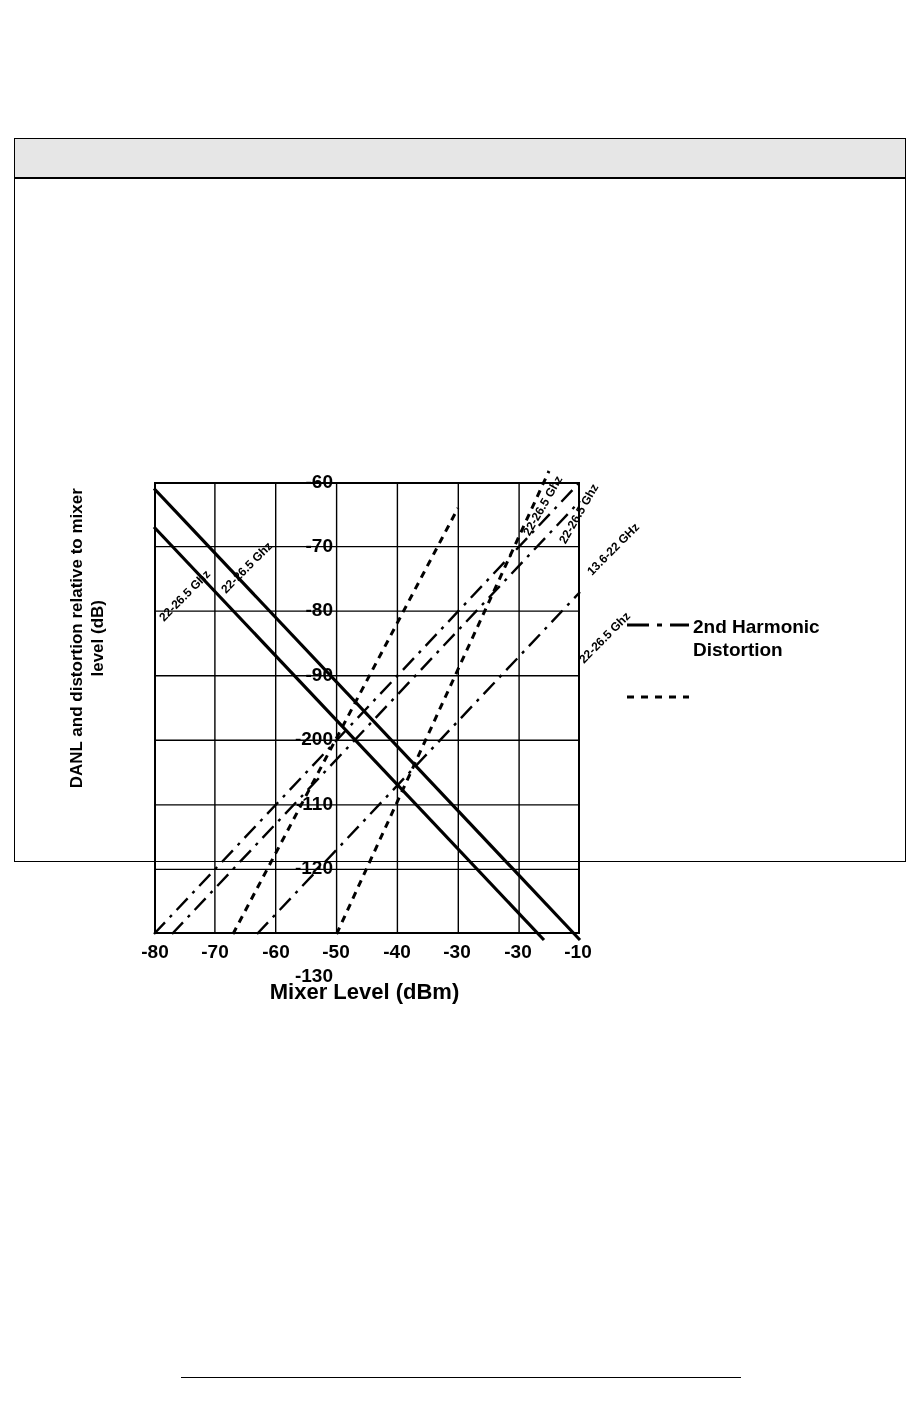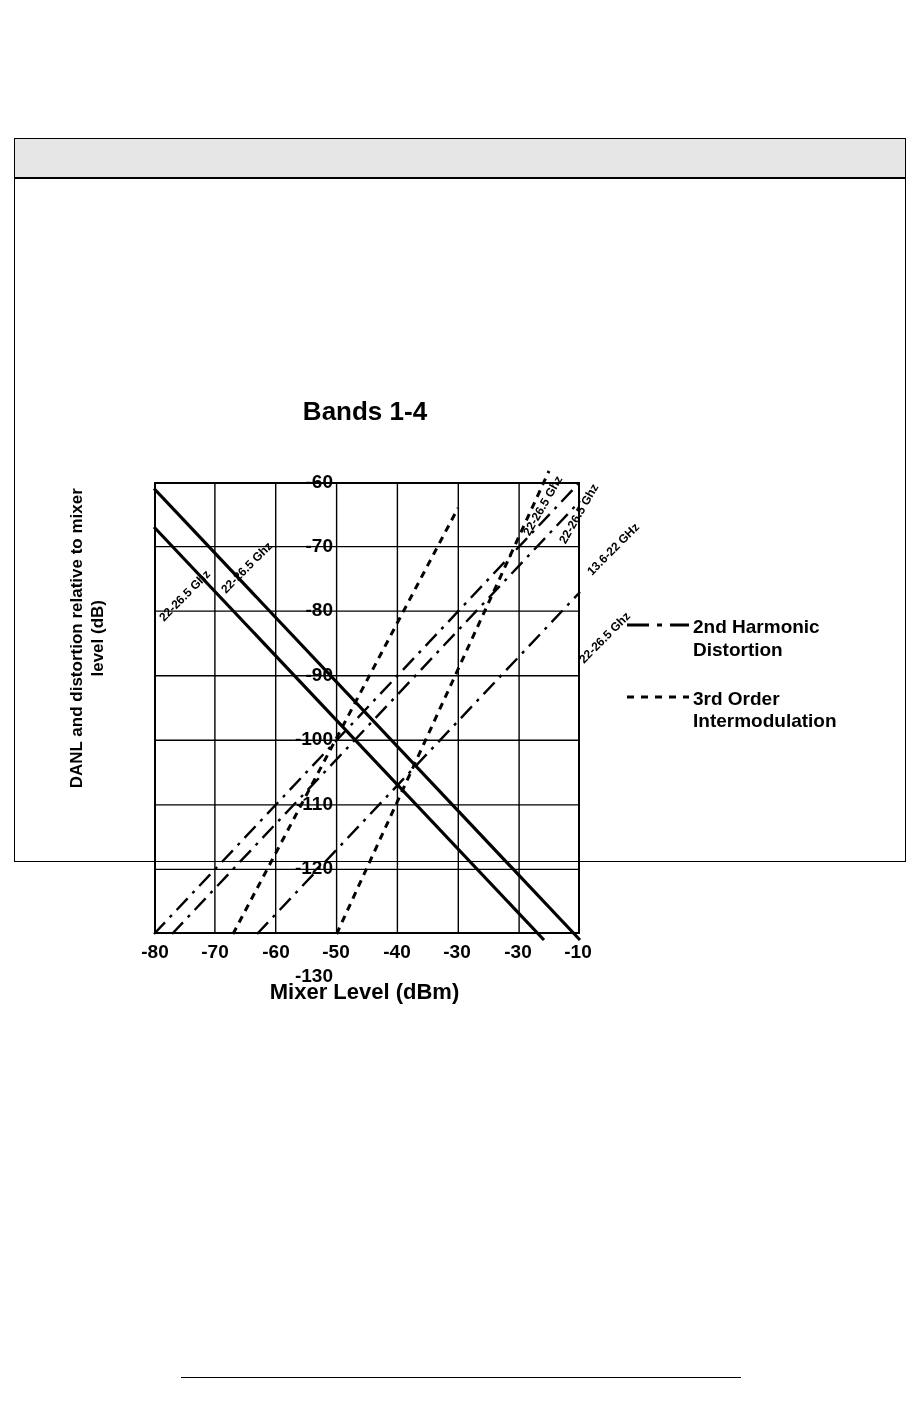--- a/index.html
+++ b/index.html
@@ -170,31 +170,30 @@
 
 <div id="page">
 
   <div id="header-band">
     <span></span>
   </div>
 
   <div id="figure-box">
 
     <div id="chart-title">
-      <span class="line2">Bands 1-4</span>
     </div>
 
     <div id="y-axis-label">DANL and distortion relative to mixer level (dB)</div>
     <div id="x-axis-label">Mixer Level (dBm)</div>
 
     <div class="ytick" style="top:292px;">-60</div>
     <div class="ytick" style="top:356px;">-70</div>
     <div class="ytick" style="top:420px;">-80</div>
     <div class="ytick" style="top:485px;">-90</div>
-    <div class="ytick" style="top:549px;">-100</div>
+    <div class="ytick" style="top:549px;">-200</div>
     <div class="ytick" style="top:614px;">-110</div>
     <div class="ytick" style="top:678px;">-120</div>
     <div class="ytick" style="top:786px;">-130</div>
 
     <div class="xtick" style="left:110px;">-80</div>
     <div class="xtick" style="left:170px;">-70</div>
     <div class="xtick" style="left:231px;">-60</div>
     <div class="xtick" style="left:291px;">-50</div>
     <div class="xtick" style="left:352px;">-40</div>
     <div class="xtick" style="left:412px;">-30</div>
@@ -265,21 +264,20 @@
         </span>
         <span class="legend-text">2nd Harmonic Distortion</span>
       </div>
 
       <div class="legend-row">
         <span class="legend-key">
           <svg width="66" height="14" viewBox="0 0 66 14">
             <line x1="0" y1="7" x2="62" y2="7" stroke="#000" stroke-width="3" stroke-dasharray="7 7"></line>
           </svg>
         </span>
-        <span class="legend-text">3rd Order Intermodulation</span>
       </div>
 
     </div>
 
   </div>
 
   <div id="bottom-rule"></div>
 
 </div>
 

